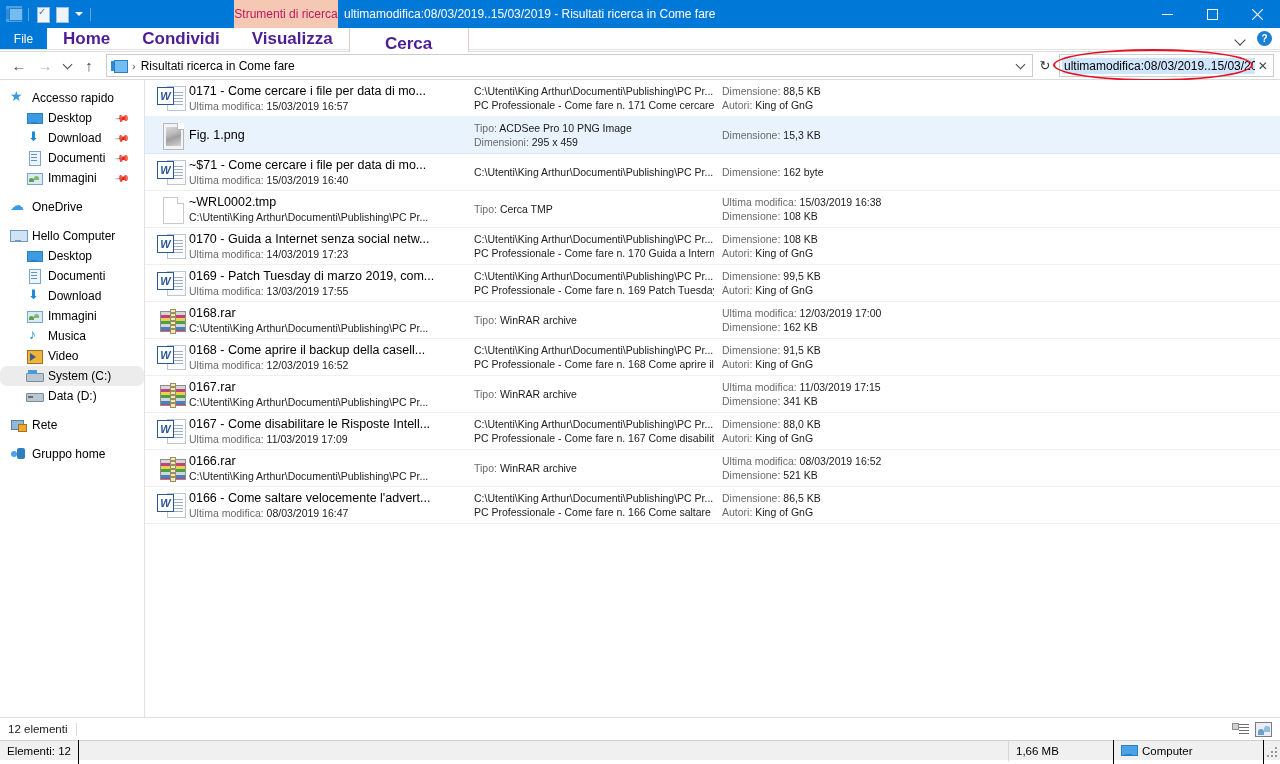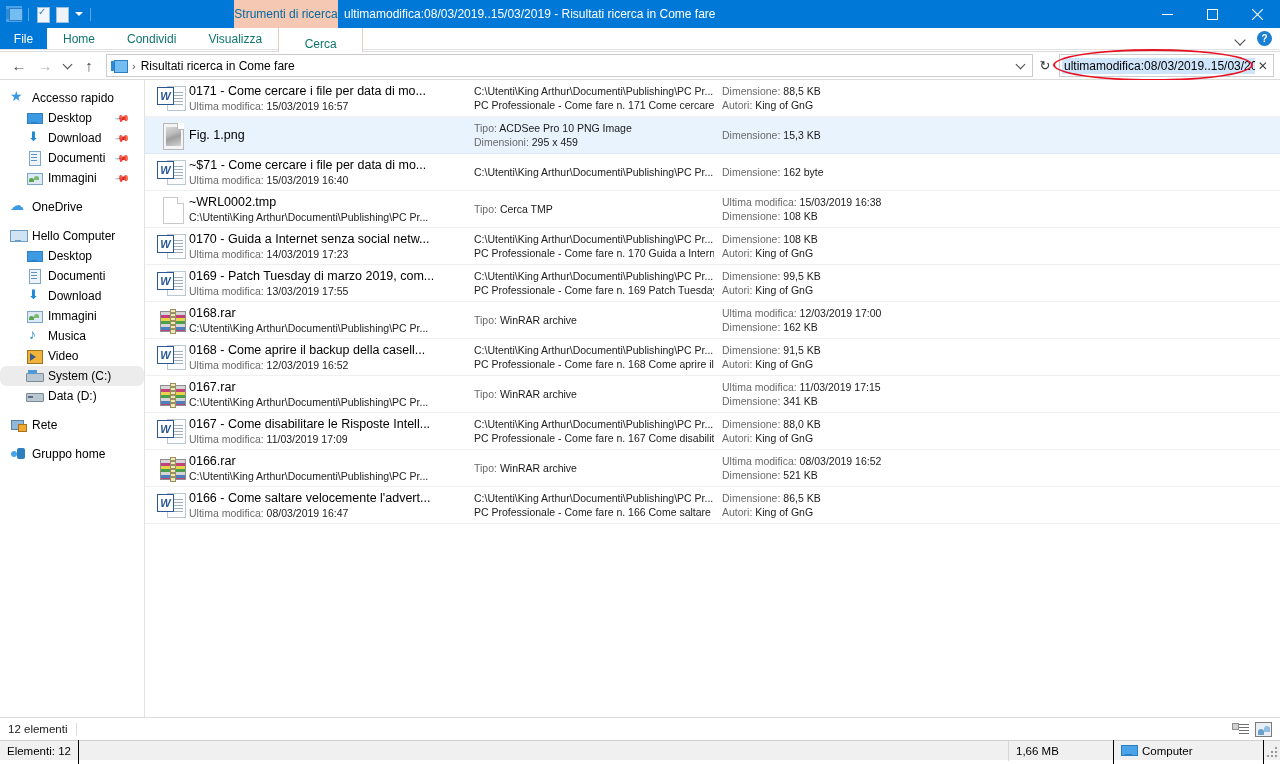--- a/index.html
+++ b/index.html
@@ -37,21 +37,21 @@
   .ico-newfolder::before{content:"";position:absolute;left:2px;top:1px;width:11px;height:14px;background:#eef3f9;border:1px solid #9dbfdc;}
 
   .qat-caret { width:11px;height:16px;position:relative; }
   .qat-caret::after{
     content:""; position:absolute; left:2px; top:6px;
     border-left:4px solid transparent;border-right:4px solid transparent;border-top:4px solid #ffffff;
   }
 
   .ribbon-ctx-tab {
     position:absolute; left:234px; top:0; width:104px; height:28px;
-    background:#f5c8b3; color:#0369a1; font-size:12px;
+    background:#f5c8b3; color:#be185d; font-size:12px;
     display:flex; align-items:center; justify-content:center; white-space:nowrap;
   }
   .title-text {
     position:absolute; left:344px; top:0; height:28px;
     display:flex; align-items:center;
     color:#ffffff; font-size:12px; white-space:nowrap;
   }
   .wincontrols { position:absolute; right:0; top:0; display:flex; height:28px; }
   .wc { width:45px; height:28px; display:flex; align-items:center; justify-content:center;
         color:#fff; font-size:13px; line-height:1; }
@@ -61,24 +61,24 @@
   .ribbonbar {
     position:relative; height:22px; background:#ffffff;
     border-bottom:1px solid #dededede;
     display:flex; align-items:stretch;
   }
   .tab-file {
     width:47px; background:#0078d7; color:#fff; font-size:12px;
     display:flex; align-items:center; justify-content:center;
   }
   .tab {
-    padding:0 16px; font-size:12px; color:#0f766e;
-    display:flex; align-items:center; justify-content:center; white-space:nowrap;
-  }
-  .tab.ctx { width:85px; padding:16px;
+    padding:0 16px; font-size:17px; color:#4c1d95;
+    display:flex; align-items:center; justify-content:center; white-space:nowrap;font-weight:bold;
+  }
+  .tab.ctx { width:120px; padding:16px;
              border-left:1px solid #e3ccc0; border-right:1px solid #e3ccc0; background:#ffffff; }
   .ribbon-right { margin-left:auto; display:flex; align-items:center; gap:10px; padding-right:8px; }
   .chev-down { width:12px; height:12px; position:relative; }
   .chev-down::after{
     content:""; position:absolute; left:1px; top:3px; width:7px; height:7px;
     border-right:1.4px solid #444; border-bottom:1.4px solid #444;
     transform:rotate(45deg); transform-origin:center;
   }
   .help-ico {
     width:15px;height:15px;border-radius:50%;background:#1b7fd4;color:#fff;

